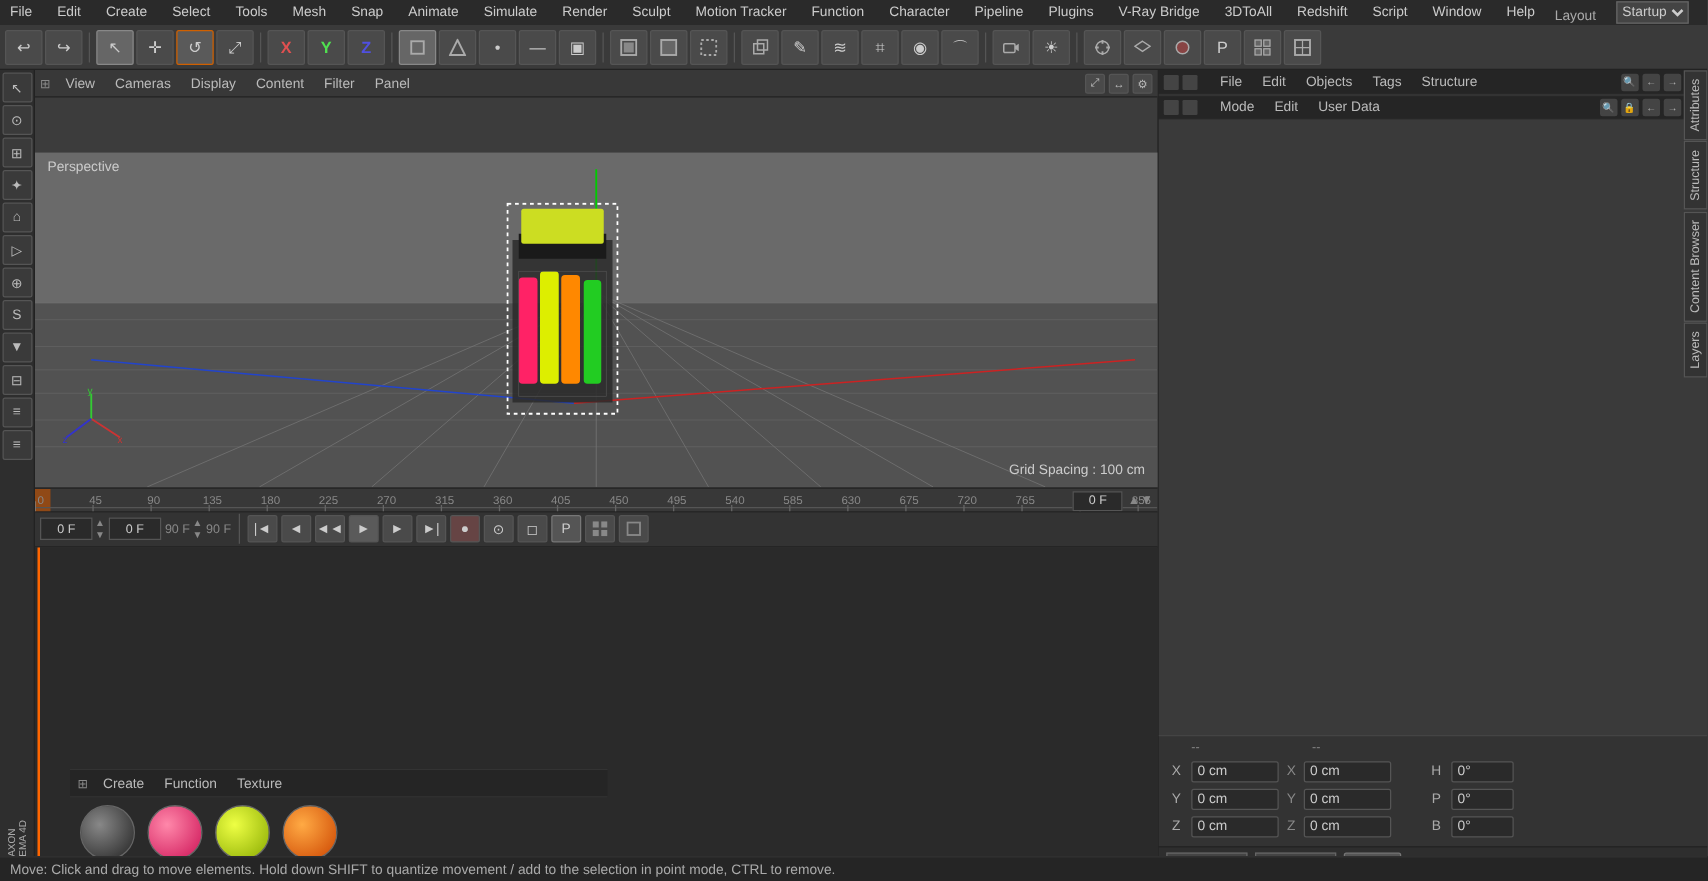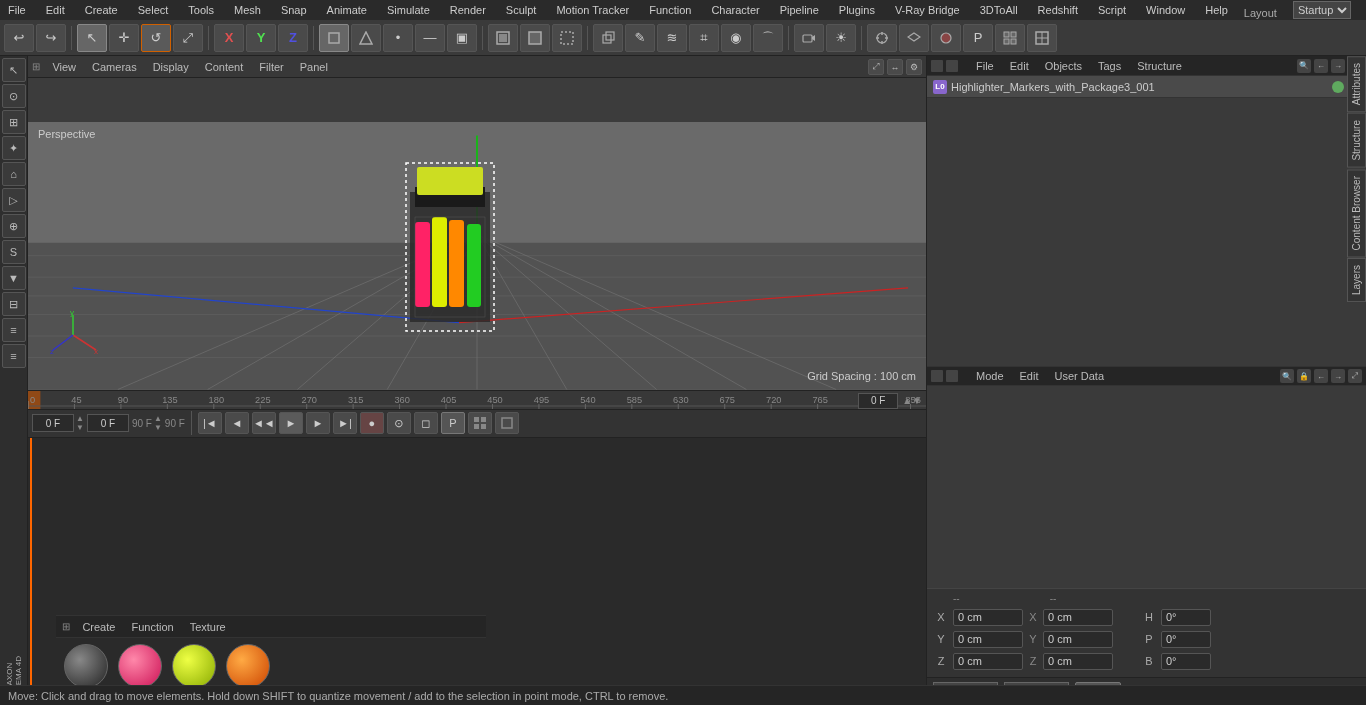--- a/index.html
+++ b/index.html
@@ -877,28 +877,20 @@
       <span class="panel-menu-item">Structure</span>
 
       <div style="margin-left:auto; display:flex; gap:3px;">
         <div class="tiny-icon">🔍</div>
         <div class="tiny-icon">←</div>
         <div class="tiny-icon">→</div>
         <div class="tiny-icon">⤢</div>
       </div>
     </div>
 
-    <div id="object-list" style="height:290px; background:#3a3a3a; overflow-y:auto;">
-      <div class="obj-tree-item">
-        <div style="width:14px; height:14px; background:#8866cc; border-radius:2px; display:flex; align-items:center; justify-content:center; font-size:8px; color:#fff; font-weight:bold;">L0</div>
-        <span class="obj-name">Highlighter_Markers_with_Package3_001</span>
-        <div class="obj-visibility-dot"></div>
-        <div class="obj-visibility-dot-2"></div>
-      </div>
-    </div>
 
     <div id="attributes-header" style="display:flex; align-items:center; background:#252525; height:20px; padding:0 4px; gap:8px; border-bottom:1px solid #333; border-top:1px solid #333;">
       <div class="panel-header-icons">
         <div class="panel-header-icon"></div>
         <div class="panel-header-icon"></div>
       </div>
       <span class="panel-menu-item">Mode</span>
       <span class="panel-menu-item">Edit</span>
       <span class="panel-menu-item">User Data</span>
       <div style="margin-left:auto; display:flex; gap:3px;">

